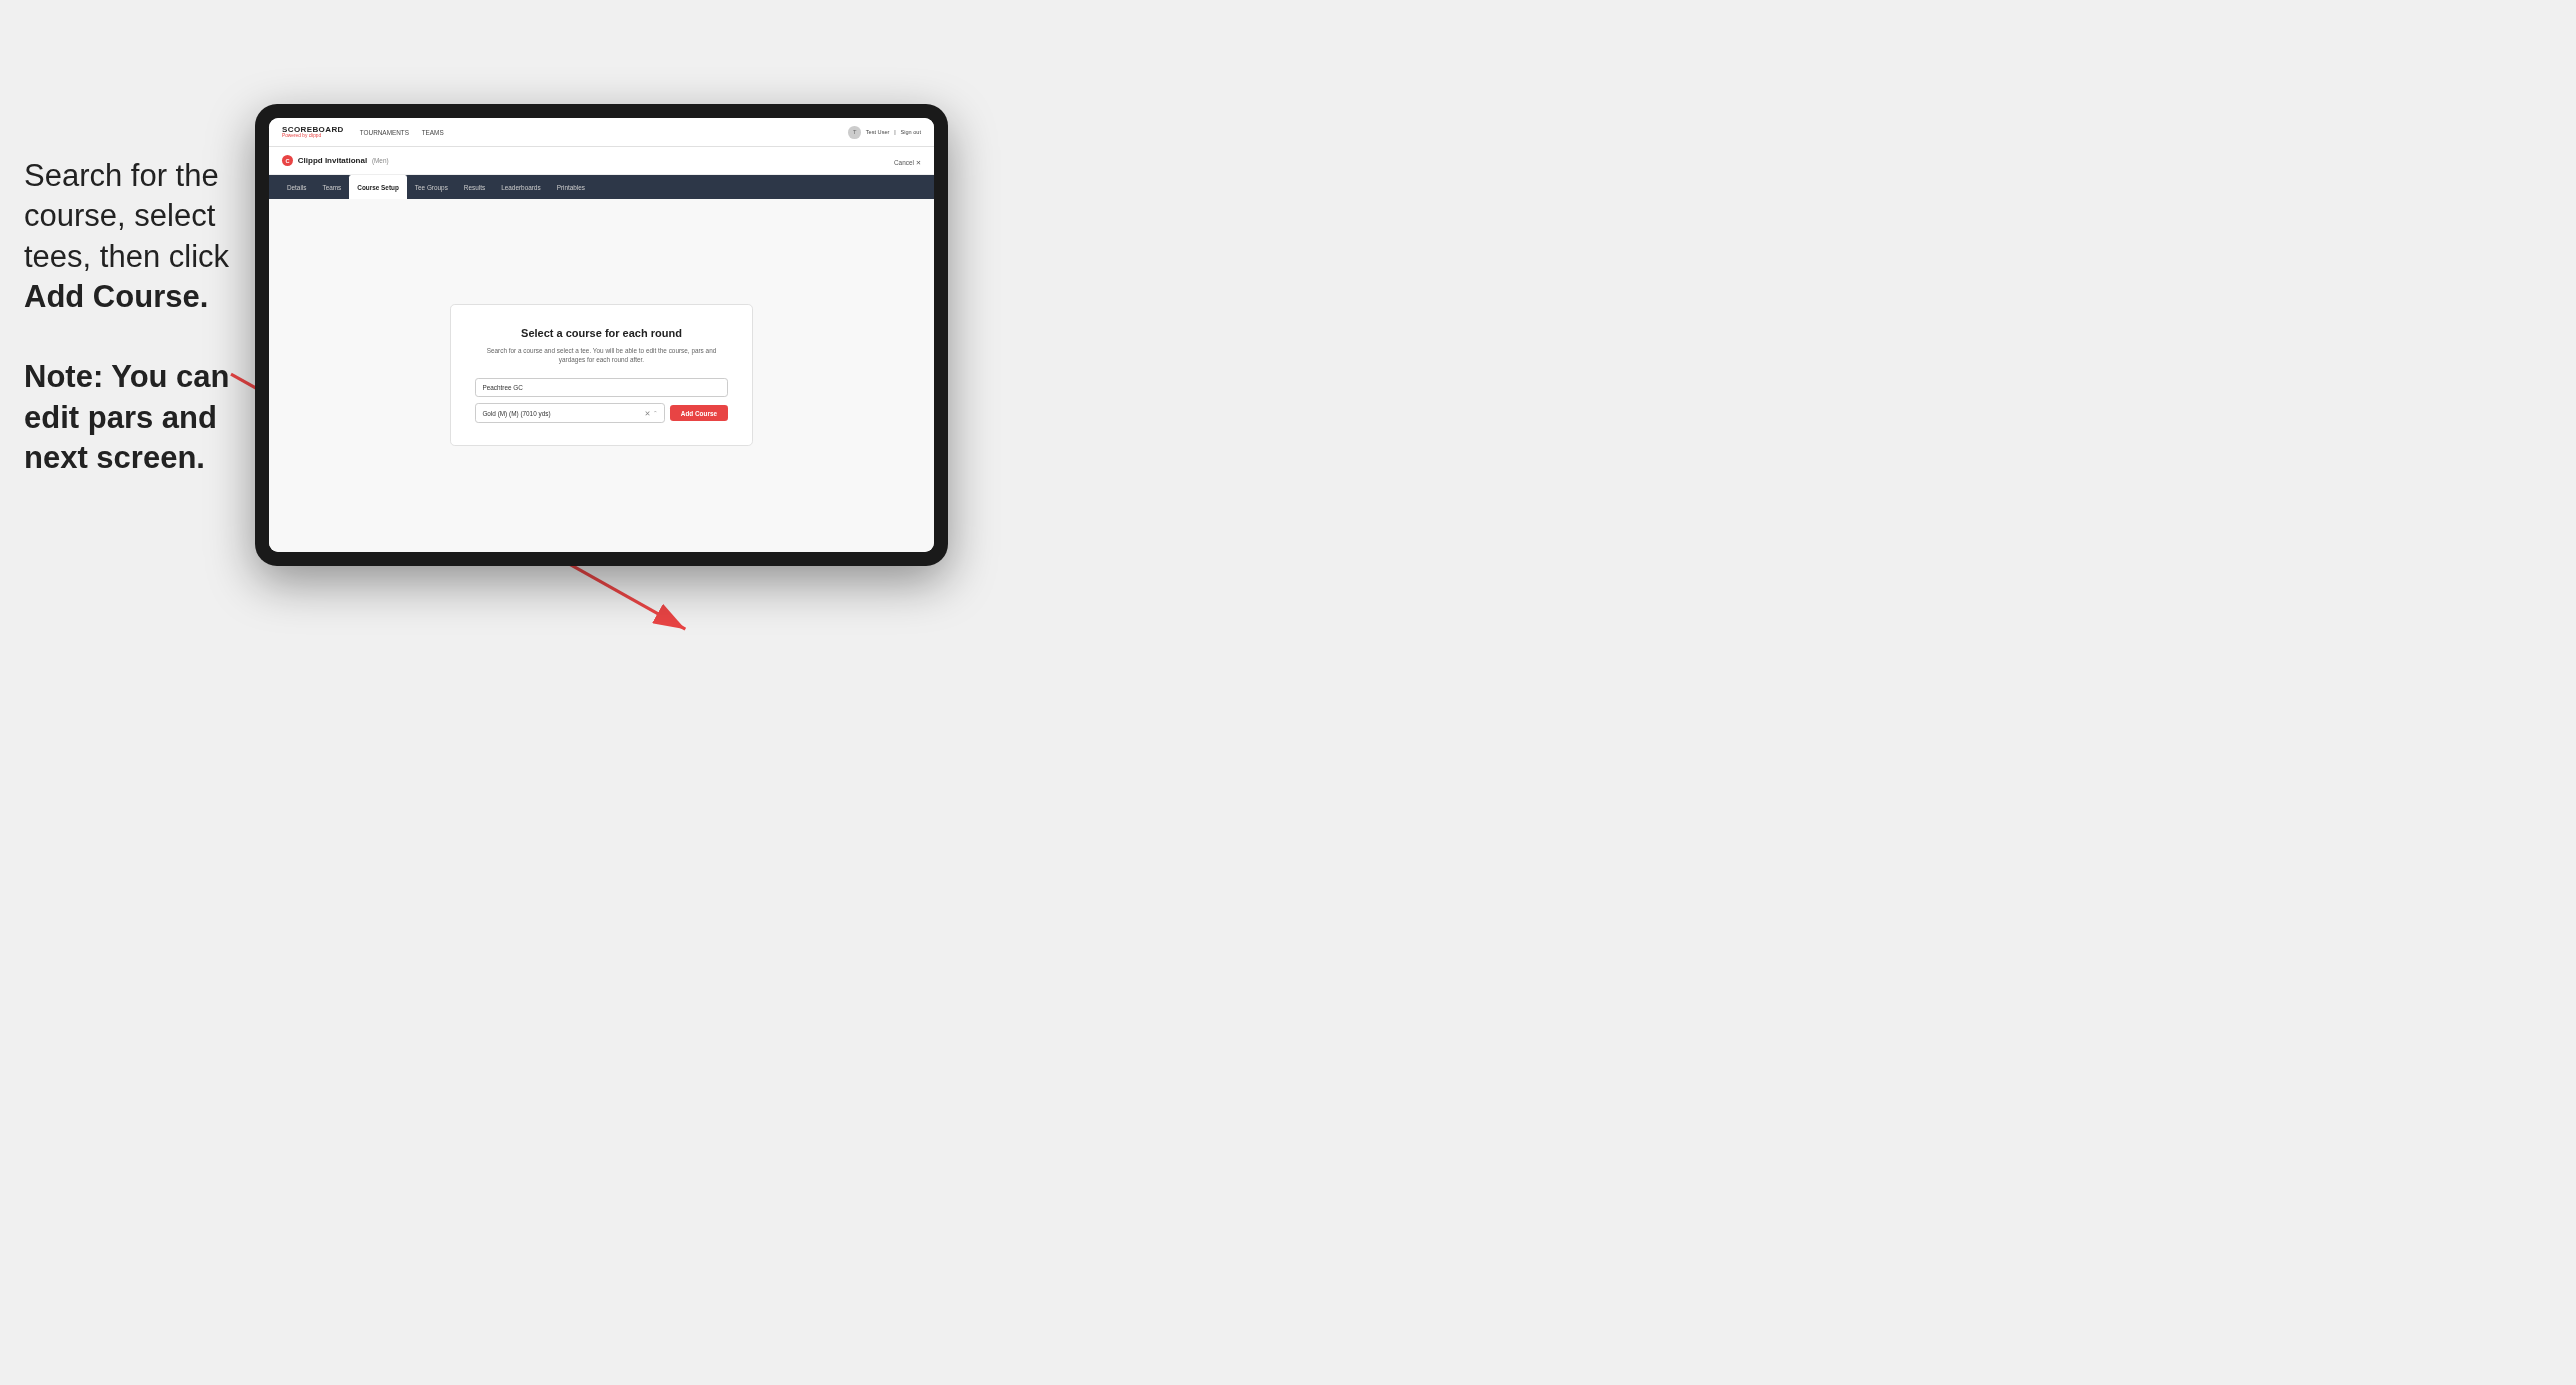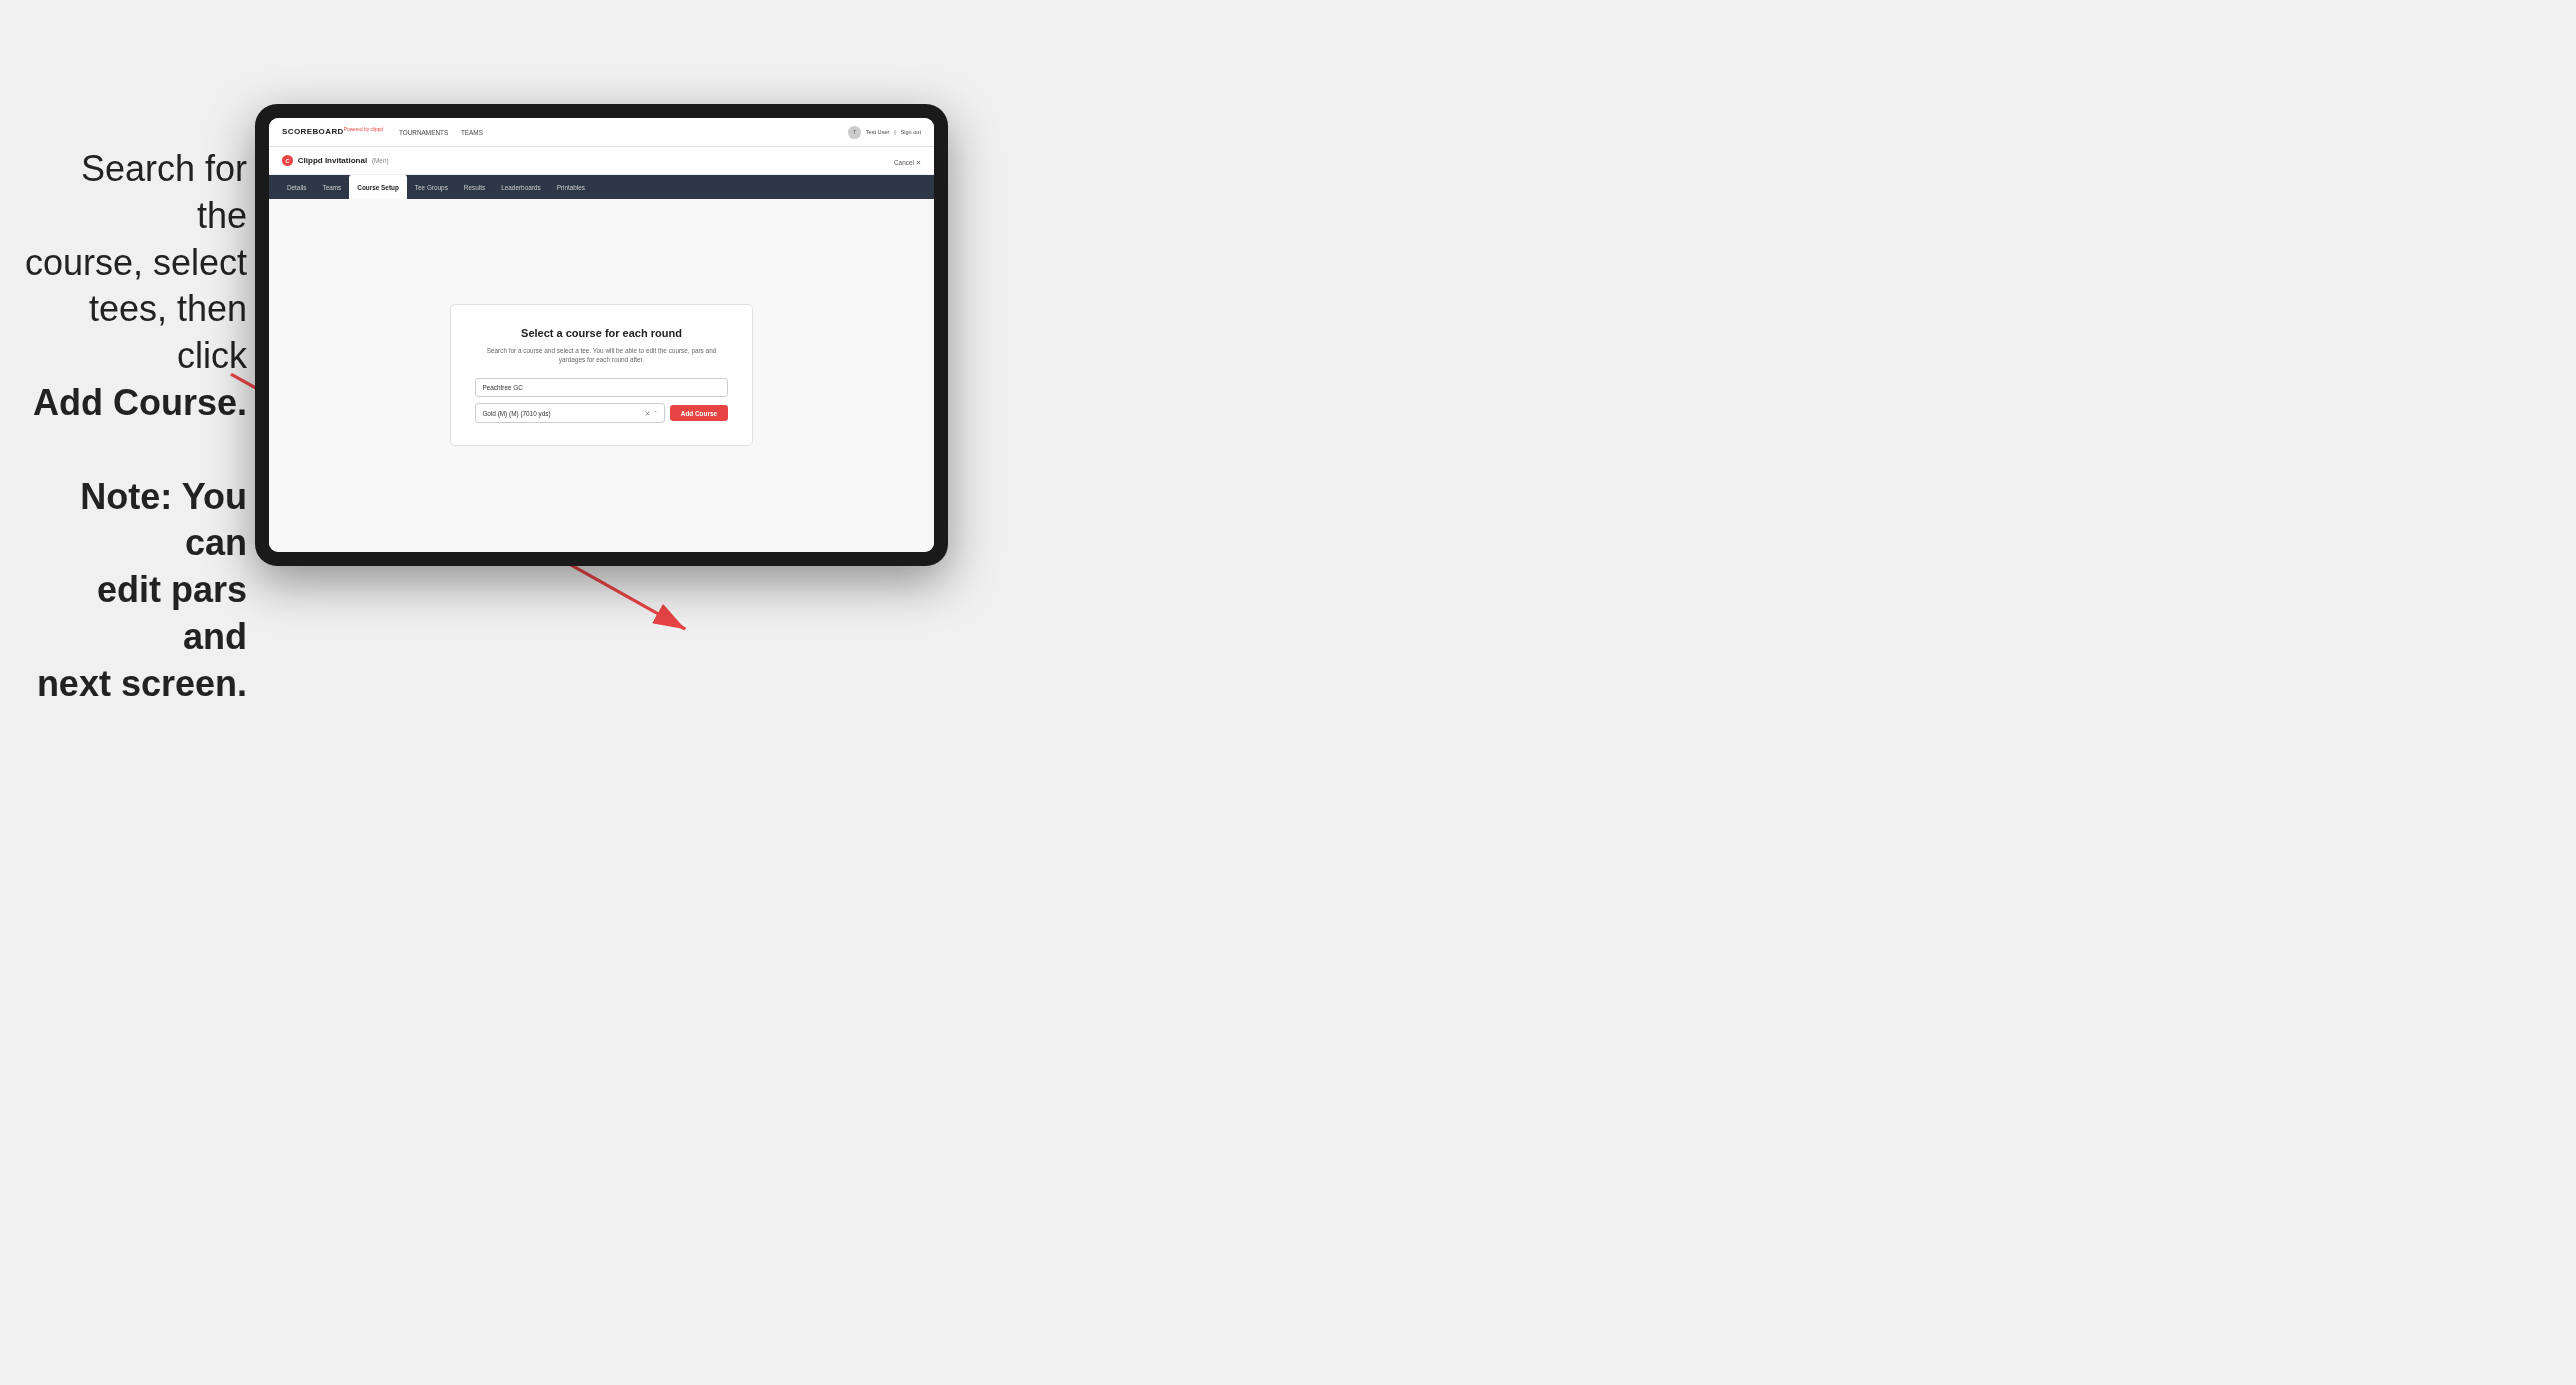--- a/index.html
+++ b/index.html
@@ -9,26 +9,25 @@
       width: 2576px;
       height: 1386px;
       overflow: hidden;
       position: relative;
     }
 
     
     .annotation {
       position: absolute;
       left: 24px;
-      top: 146px;
+      top: 156px;
       width: 223px;
-      font-size: 36px;
+      font-size: 31px;
       line-height: 1.3;
       color: #222;
-      text-align: right;
     }
     .annotation .bold { font-weight: 700; }
 
     
     .arrow-container {
       position: absolute;
       left: 223px;
       top: 366px;
       width: 558px;
       height: 319px;
@@ -67,21 +66,21 @@
       background: #fff;
       border-bottom: 0.8px solid #e0e0e0;
       display: flex;
       align-items: center;
       padding: 0 12.7px;
       height: 29px;
       flex-shrink: 0;
     }
     .navbar-brand {
       display: flex;
-      flex-direction: row;
+      flex-direction: column;
       margin-right: 16px;
     }
     .navbar-brand .title {
       font-size: 8px;
       font-weight: 800;
       letter-spacing: 0.4px;
       color: #222;
       line-height: 1;
     }
     .navbar-brand .subtitle {

